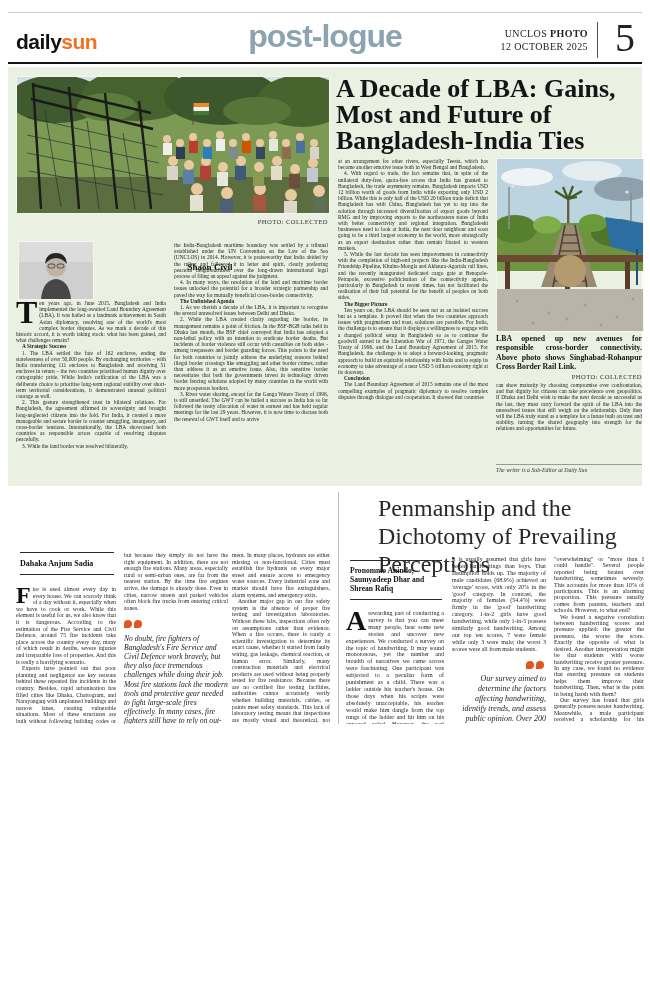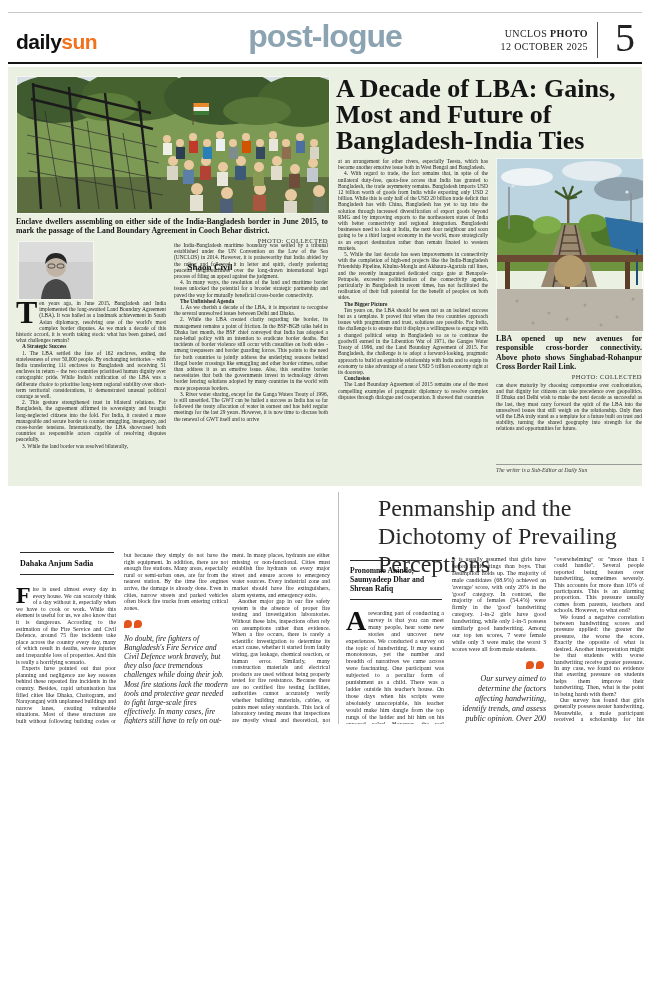--- a/index.html
+++ b/index.html
@@ -186,21 +186,20 @@
         <line x1="28" y1="34" x2="44" y2="130"></line>
           <line x1="70" y1="44" x2="82" y2="132"></line>
           <line x1="106" y1="56" x2="118" y2="132"></line>
       </g>
     </svg>
   </div>
 
   <div class="lba-headline">A Decade of LBA: Gains, Most and Future of Bangladesh-India Ties</div>
 
   <div class="caption cap1">
-    <span>Enclave dwellers assembling on either side of the India-Bangladesh border in June 2015, to mark the passage of the Land Boundary Agreement in Cooch Behar district.</span>
     <span class="credit">PHOTO: COLLECTED</span>
   </div>
 
   <div class="portrait">
     <svg viewBox="0 0 74 57" preserveAspectRatio="none">
       <rect x="0" y="0" width="74" height="57" fill="#cfcfcf"></rect>
       <rect x="0" y="0" width="74" height="20" fill="#dcdcdc"></rect>
       <path d="M22 57 Q24 38 37 37 Q50 38 52 57 Z" fill="#474747"></path>
       <circle cx="37" cy="25" r="10" fill="#c2b4a4"></circle>
       <path d="M26 22 Q27 11 37 11 Q47 11 48 22 Q43 16 37 16 Q31 16 26 22 Z" fill="#262626"></path>

